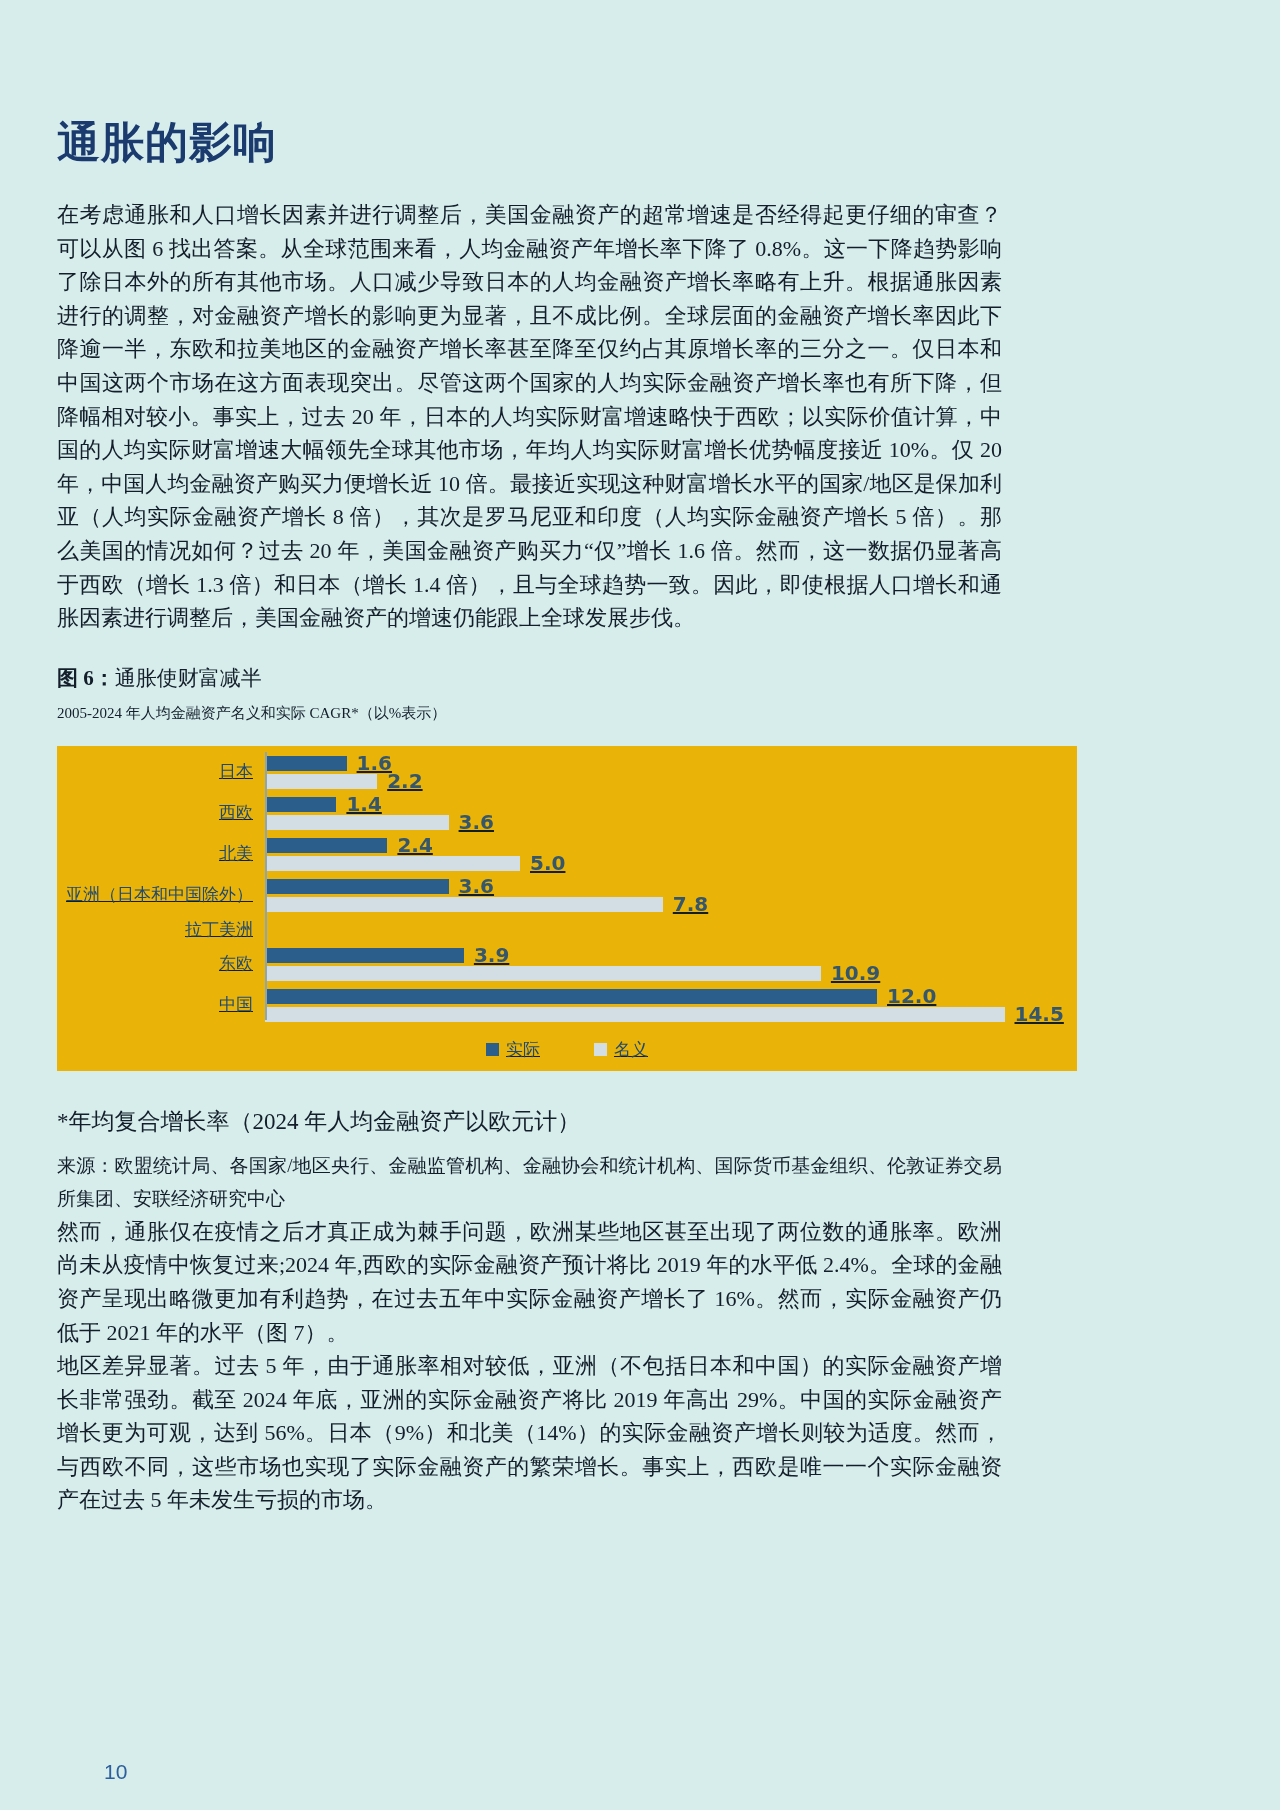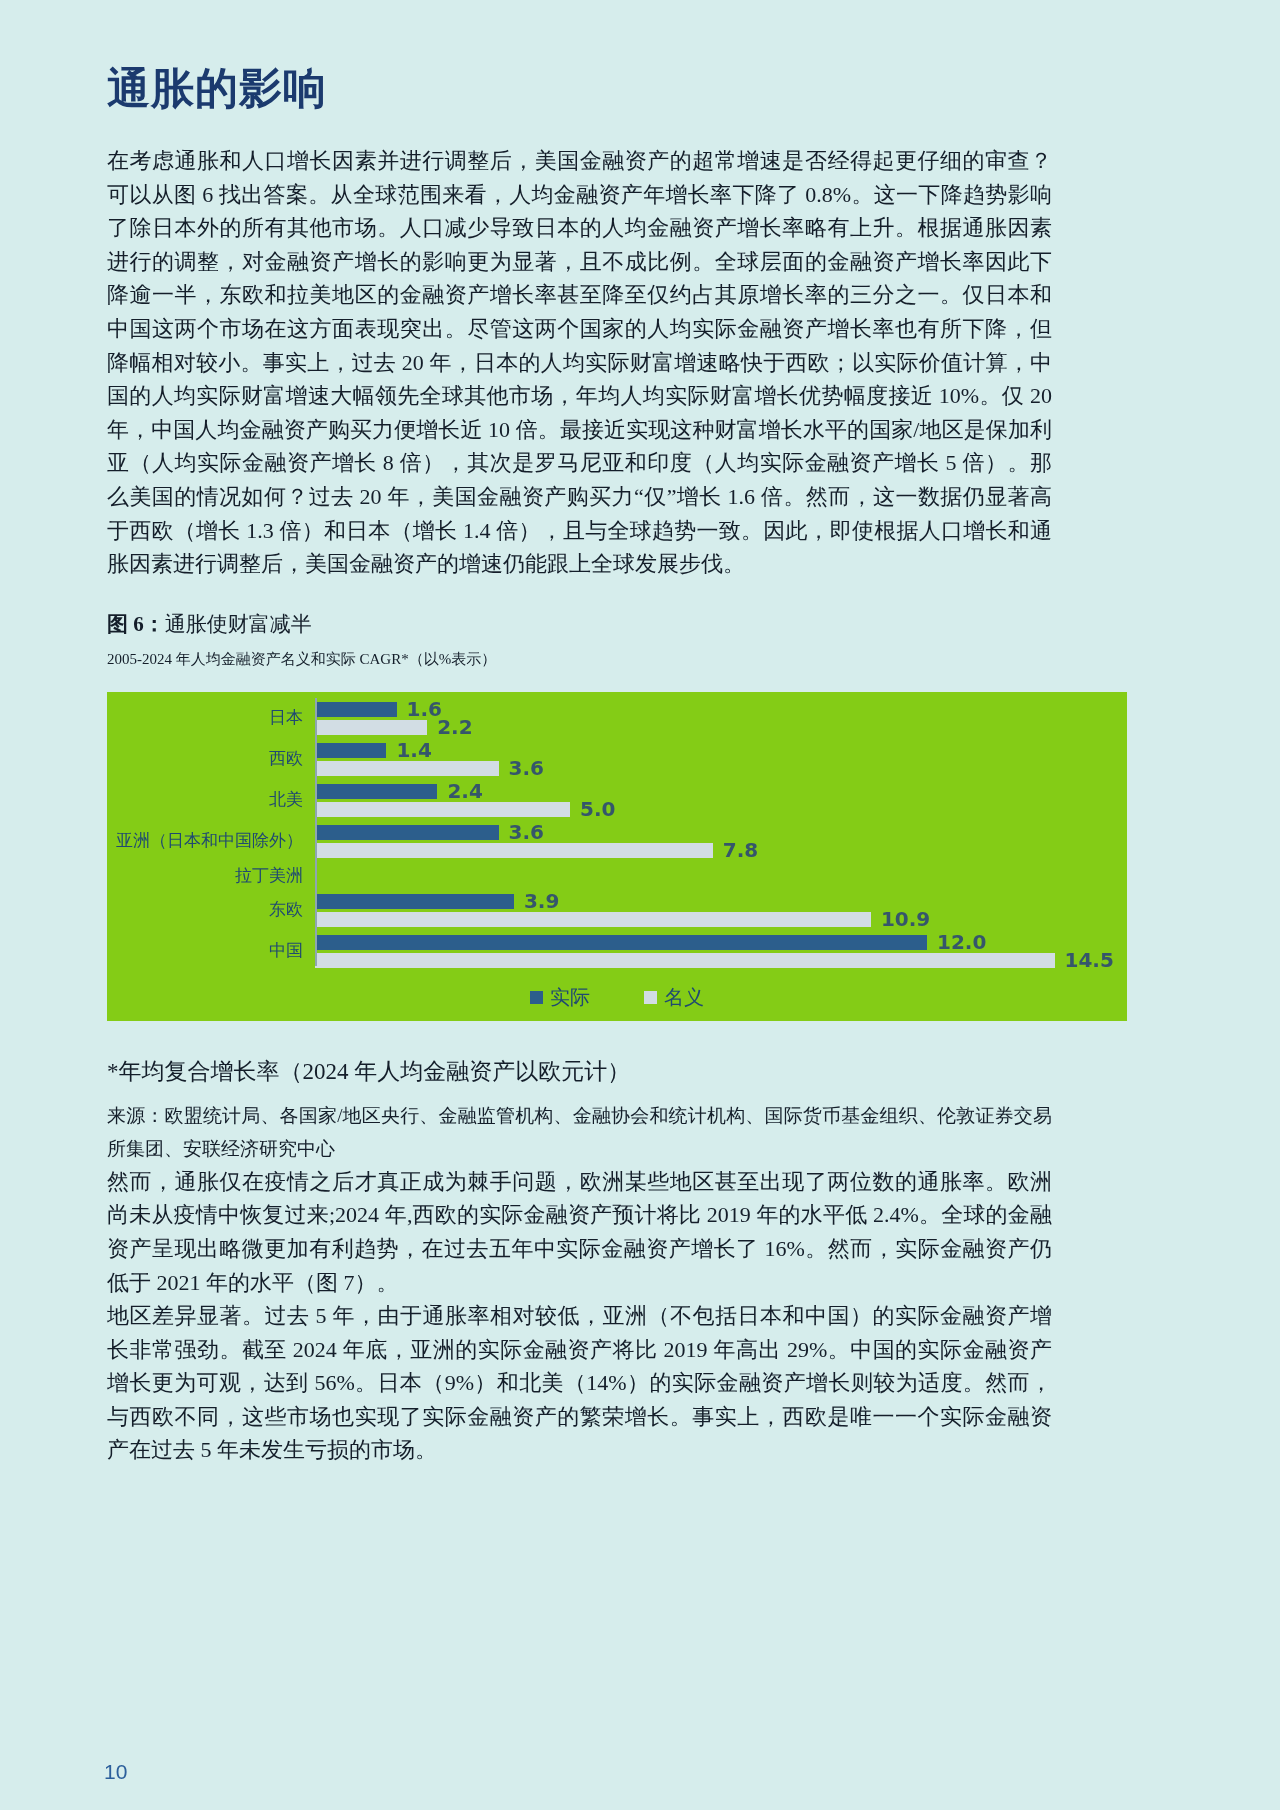--- a/index.html
+++ b/index.html
@@ -2,56 +2,57 @@
 <html><head>
 <meta charset="utf-8">
 <style>
   html,body{margin:0;padding:0;}
   body{
     width:1280px;height:1810px;position:relative;overflow:hidden;
     background:#d6edec;
     font-family:"Liberation Serif","DejaVu Serif",serif;
     color:#141e2a;
   }
-  .content{width:945px;margin-left:107px;padding-top:62px;}
+  .content{width:945px;margin-left:57px;padding-top:116px;}
   h1.page-title{
     font-size:43px;line-height:54px;margin:0 0 28px 0;
     color:#1b3a6e;font-weight:bold;letter-spacing:1px;
   }
   p.body-par{
     font-size:22px;line-height:33.6px;margin:0;
     text-align:justify;text-justify:inter-character;
   }
   .figure-block{margin-top:26px;}
   .fig-caption{font-size:21px;line-height:34px;color:#141e2a;}
   .fig-caption .fig-label{font-weight:bold;}
   .fig-subtitle{font-size:15px;line-height:37px;}
   .chart{
-    margin-top:14px;width:1020px;background:#84cc16;
+    margin-top:14px;width:1020px;background:#eab308;
     padding:10px 0 10px 0;
+    text-decoration:underline;
   }
   .chart-rows{position:relative;}
   .axis-line{position:absolute;left:208px;top:-4px;bottom:2px;width:2px;background:#8ea6b2;}
   .chart-row{display:flex;align-items:center;margin-bottom:8px;}
   .chart-row:last-of-type{margin-bottom:0;}
   .cat-label{
     width:196px;padding-right:12px;flex:none;text-align:right;
     font-size:17px;line-height:20px;color:#1f4971;
   }
   .bars{flex:1;min-width:0;}
   .bar-line{display:flex;align-items:center;height:15px;}
   .bar-line + .bar-line{margin-top:3px;}
   .bar{height:15px;flex:none;}
   .bar-value{
     font-family:"DejaVu Sans","Liberation Sans",sans-serif;
     font-weight:bold;font-size:20px;line-height:15px;
     color:#35566b;margin-left:10px;white-space:nowrap;
   }
   .legend{display:flex;justify-content:center;align-items:center;gap:54px;margin-top:16px;}
-  .legend-item{display:flex;align-items:center;gap:7px;font-size:20px;color:#1f4971;}
+  .legend-item{display:flex;align-items:center;gap:7px;font-size:17px;color:#1f4971;}
   .legend-swatch{width:13px;height:13px;flex:none;}
   .fig-footnote{margin-top:36px;font-size:23px;line-height:30px;}
   .fig-source{margin-top:12px;font-size:19px;line-height:33px;text-align:justify;width:945px;}
   .par-2{margin-top:26px;}
   .par-3{margin-top:22px;}
   .page-number{
     position:absolute;left:104px;top:1760px;
     font-family:"Liberation Sans","DejaVu Sans",sans-serif;
     font-size:21px;color:#2c5f9b;
   }

